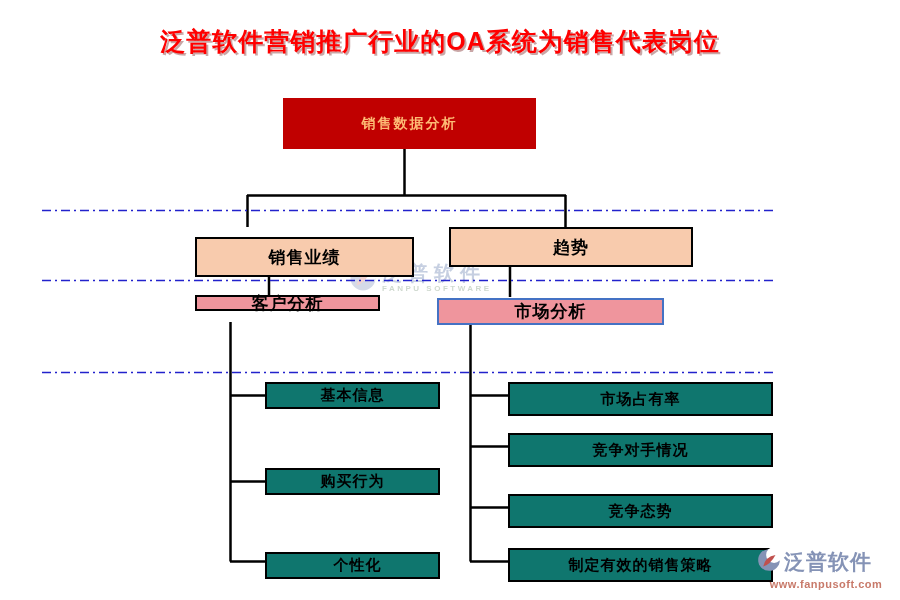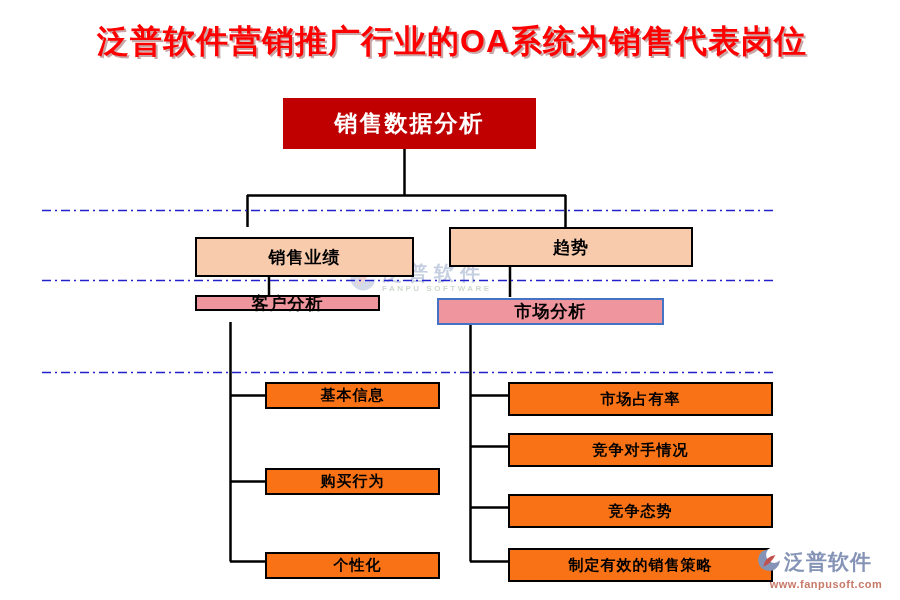--- a/index.html
+++ b/index.html
@@ -4,46 +4,46 @@
 <style>
   html,body{margin:0;padding:0;}
   body{
     width:900px;height:600px;position:relative;background:#ffffff;overflow:hidden;
     font-family:"Liberation Sans","DejaVu Sans",sans-serif;
   }
   .abs{position:absolute;}
 
   
   .title{
-    left:12px;top:26px;width:880px;text-align:center;
-    color:#FF0000;font-weight:bold;font-size:32px;line-height:30px;
+    left:0;top:26px;width:880px;text-align:center;
+    color:#FF0000;font-weight:bold;font-size:25px;line-height:30px;
     text-shadow:2px 2px 0 rgba(100,0,0,0.35);
     letter-spacing:1px;
   }
 
   
   #lines{left:0;top:0;z-index:2;pointer-events:none;}
 
   
   .node{
     box-sizing:border-box;z-index:3;
     display:flex;align-items:center;justify-content:center;
     font-weight:bold;color:#000;text-align:center;
   }
   .root{
     left:283px;top:98px;width:253px;height:51px;
-    background:#C00000;color:#ffffff;font-size:23px;letter-spacing:2px;
+    background:#C00000;color:#fdba74;font-size:14px;letter-spacing:2px;
   }
   .lvl2{background:#F8CBAD;border:2px solid #000;font-size:17px;letter-spacing:1px;}
   .lvl2.a{left:195px;top:237px;width:219px;height:40px;}
   .lvl2.b{left:435px;top:227px;width:244px;height:40px;margin-left:14px;}
   .lvl3{background:#EF959D;font-size:17px;letter-spacing:1px;}
   .lvl3.a{left:195px;top:295px;width:185px;height:16px;border:2px solid #000;text-decoration:underline;}
   .lvl3.b{left:437px;top:298px;width:227px;height:27px;border:2px solid #4472C4;}
-  .leaf{background:#f97316;border:2px solid #000;font-size:15px;letter-spacing:1px;}
+  .leaf{background:#0f766e;border:2px solid #000;font-size:15px;letter-spacing:1px;}
   .leaf.l{left:265px;width:175px;height:27px;}
   .leaf.r{left:508px;width:265px;height:34px;}
   .t1{top:382px;} .t2{top:468px;} .t3{top:552px;padding-left:10px;}
   .u1{top:382px;} .u2{top:433px;} .u3{top:494px;} .u4{top:548px;}
 
   
   .watermark{
     left:348px;top:262px;z-index:1;display:flex;align-items:flex-start;gap:4px;
     opacity:0.5;
   }

